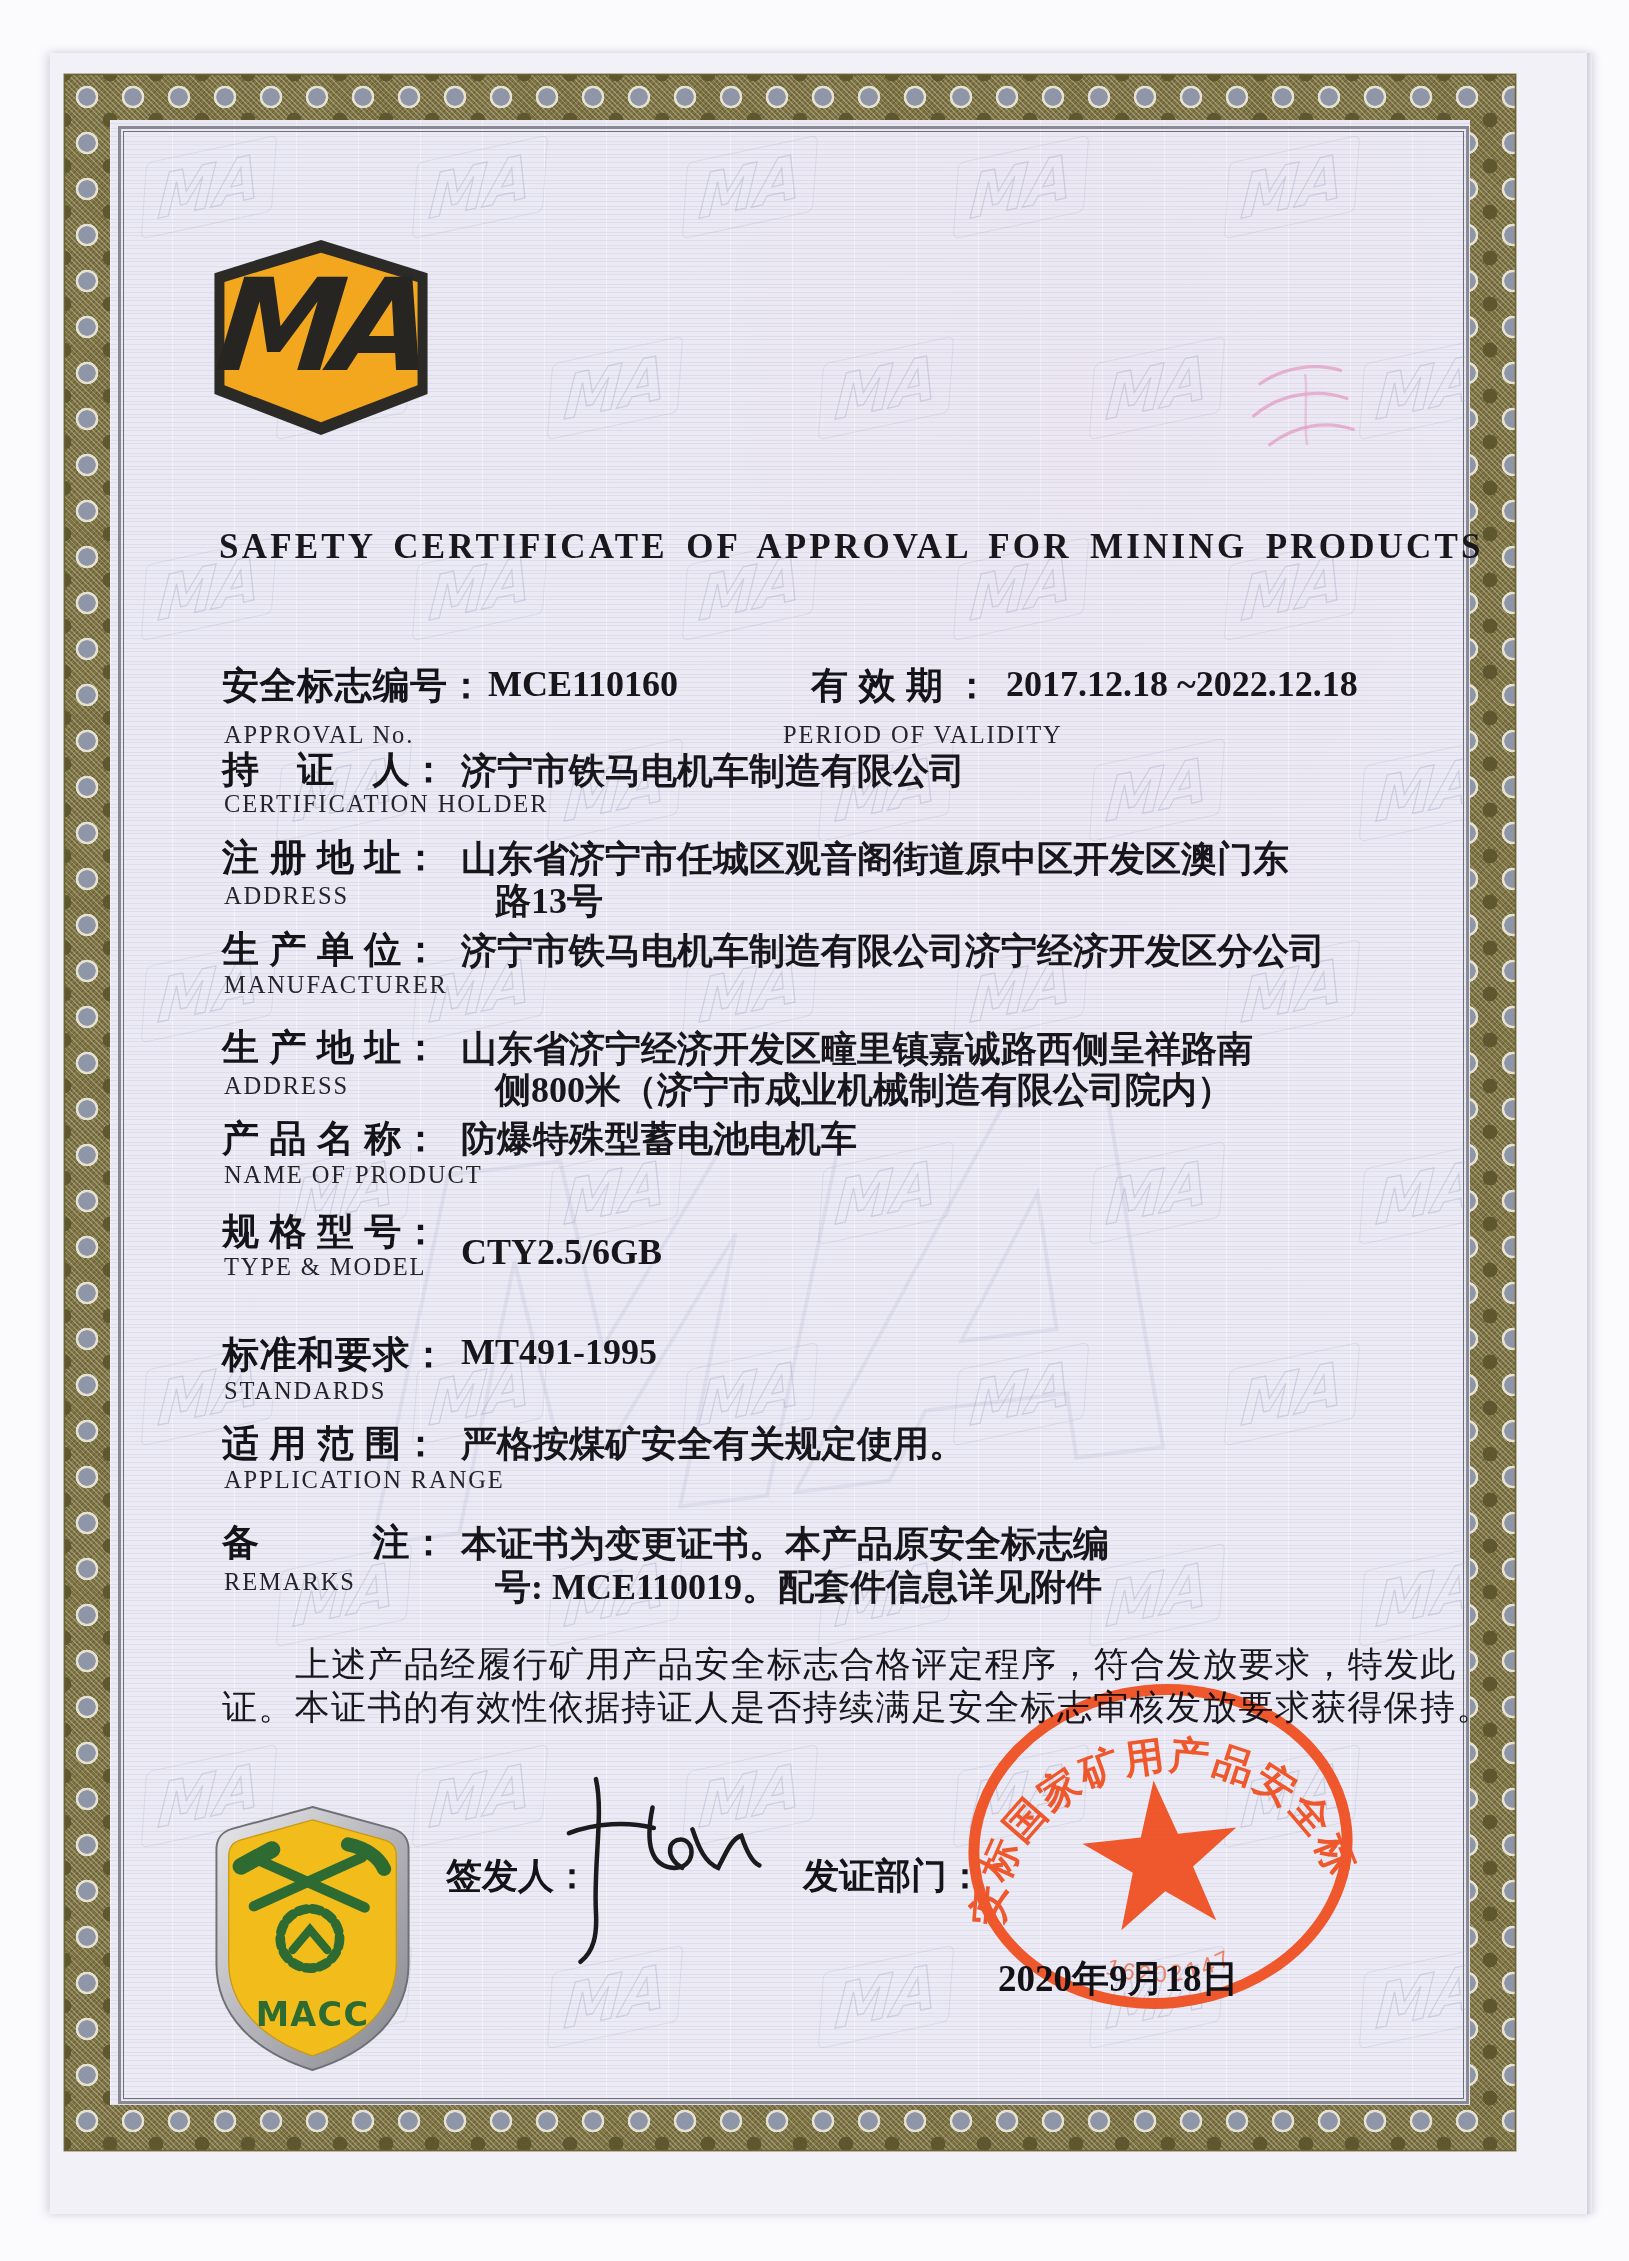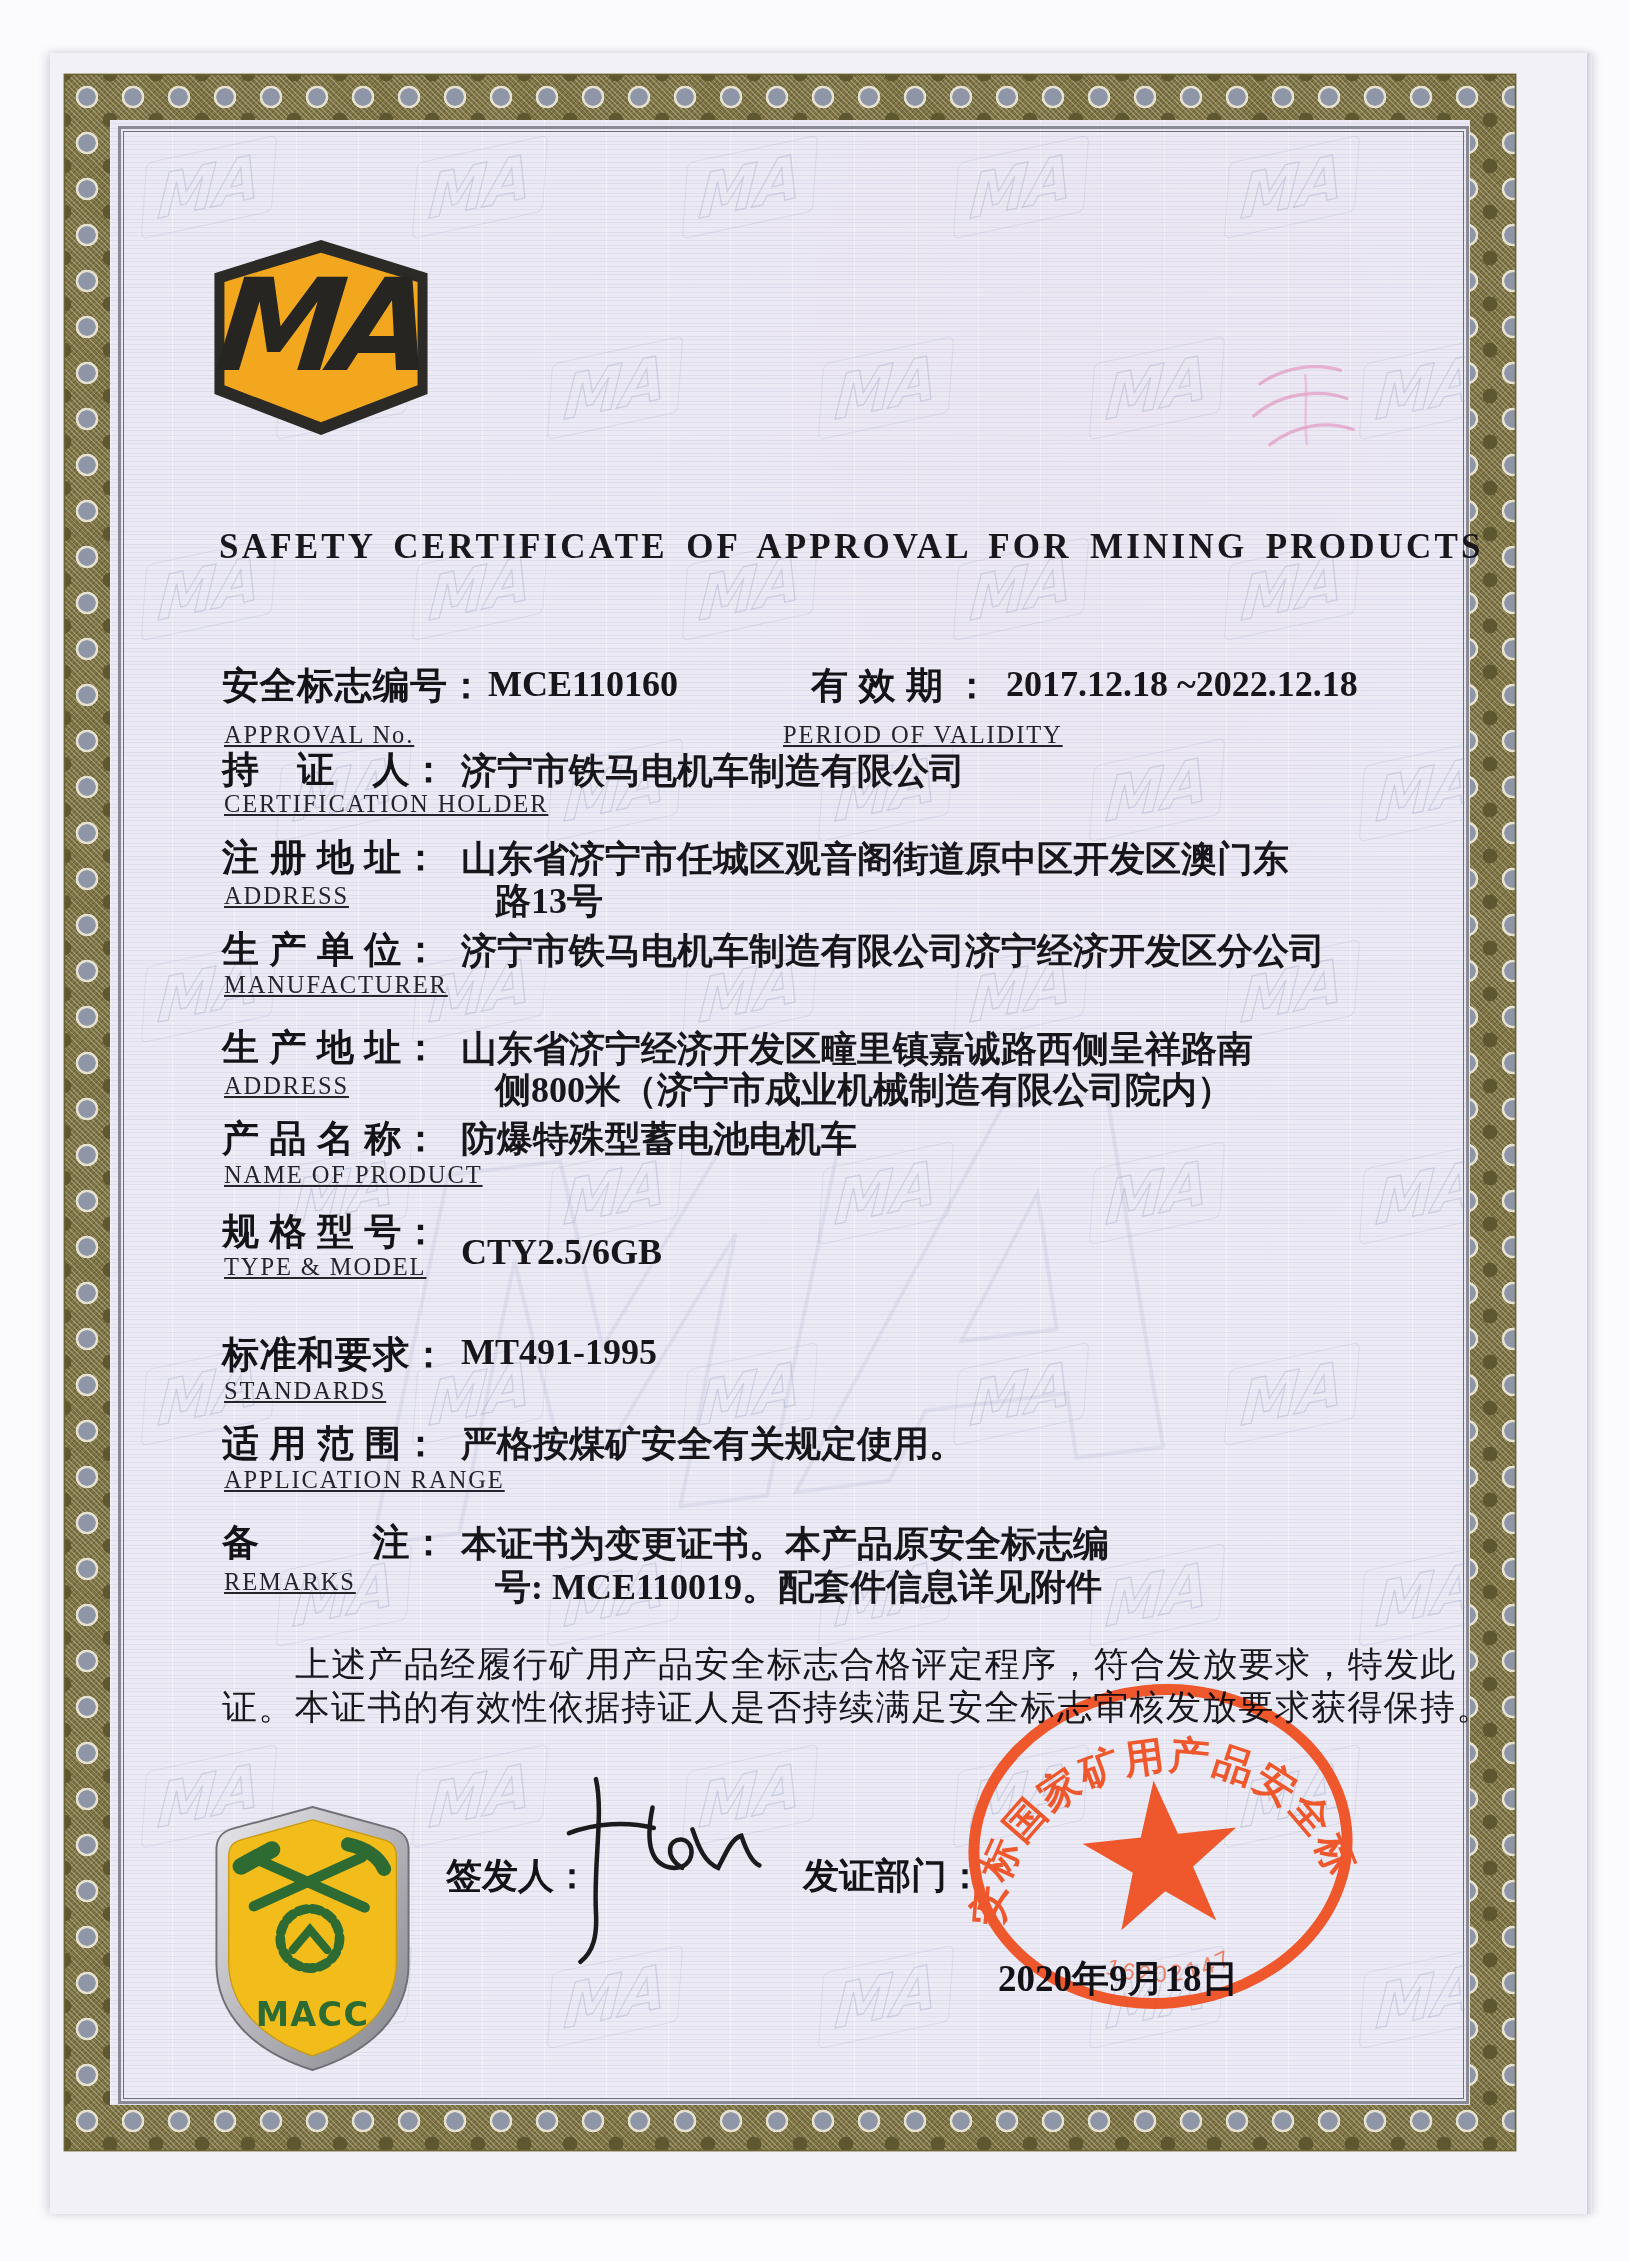--- a/index.html
+++ b/index.html
@@ -55,21 +55,21 @@
     clip-path:polygon(50% 6.5%,93.5% 21.5%,93.5% 74.5%,50% 93.5%,6.5% 74.5%,6.5% 21.5%);}
   .ma-text{position:absolute;left:0;right:0;top:22px;text-align:center;
     font-family:"DejaVu Sans","Liberation Sans",sans-serif;font-weight:bold;font-style:italic;
     font-size:128px;line-height:1;letter-spacing:-10.3px;color:#262521;transform:skewX(-6deg);}
   .title{left:219px;top:414px;width:1186px;text-align:center;font-size:92px;font-weight:bold;
     letter-spacing:26px;color:#17151a;}
   .subtitle{left:219px;top:527px;width:1186px;text-align:center;font-size:35px;font-weight:bold;
     letter-spacing:3.2px;word-spacing:6.4px;color:#1a181d;}
   .lab{font-size:37px;font-weight:600;letter-spacing:0.6px;color:#141318;}
   .val{font-size:36px;font-weight:600;color:#18161b;}
-  .sub{font-size:24.5px;letter-spacing:1.9px;color:#26242b;text-decoration:underline;}
+  .sub{font-size:24.5px;letter-spacing:1.9px;color:#26242b;}
   .stmt{font-size:35px;font-weight:500;letter-spacing:1.3px;color:#19171c;}
   .foot-lab{font-size:36px;font-weight:600;color:#141318;}
   .date{font-size:37px;font-weight:700;color:#121116;}
   .sig-svg{left:556px;top:1774px;z-index:6;}
   .stamp-svg{left:962px;top:1682px;z-index:4;mix-blend-mode:multiply;opacity:.96;}
   .macc-svg{left:210px;top:1803px;z-index:5;}
   .scribble-svg{left:1244px;top:348px;z-index:4;opacity:.55;}
 </style>
 </head>
 <body>

